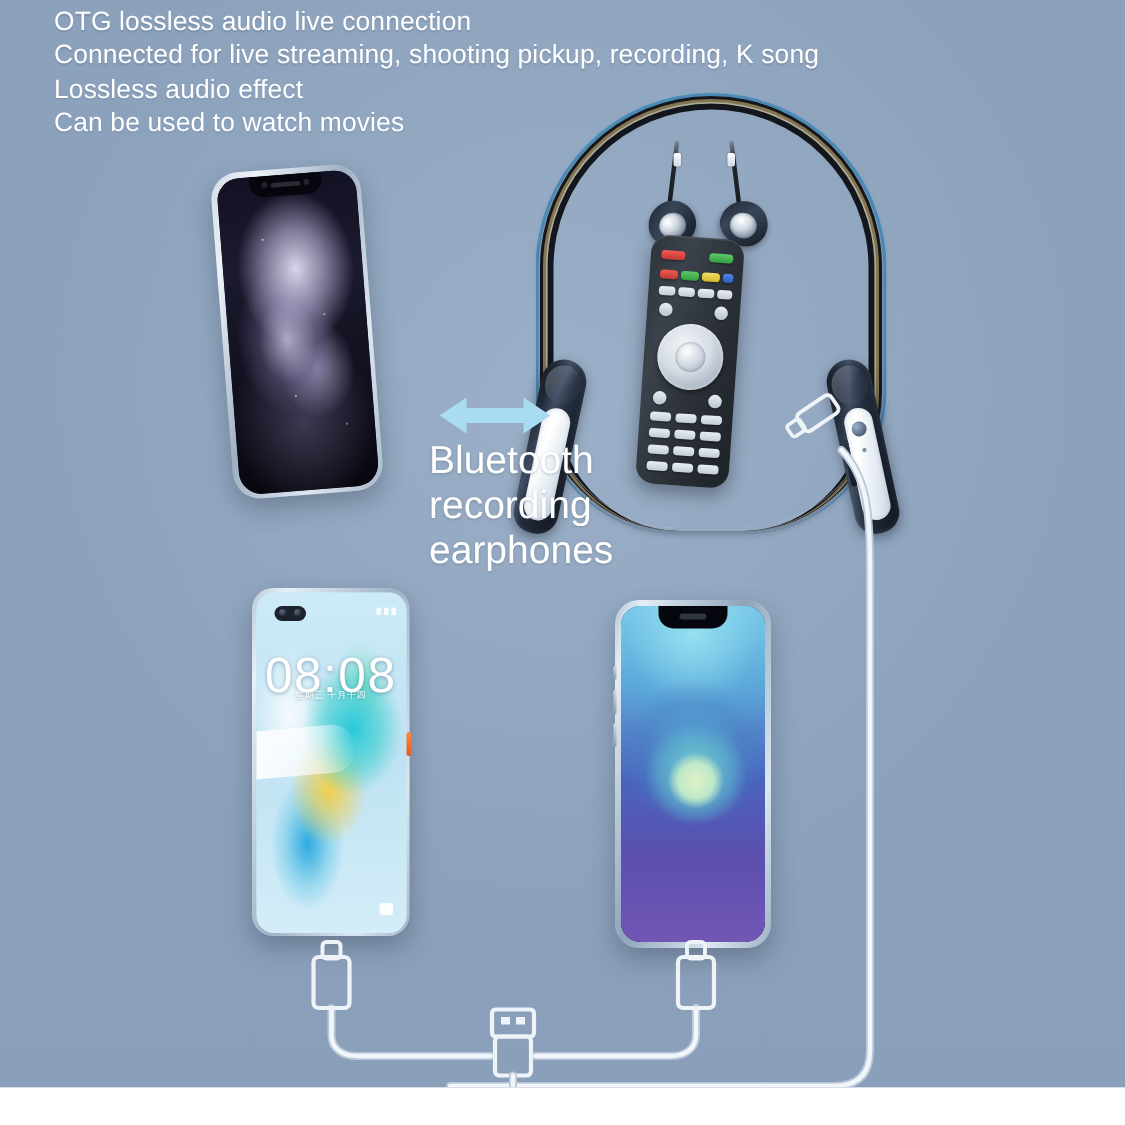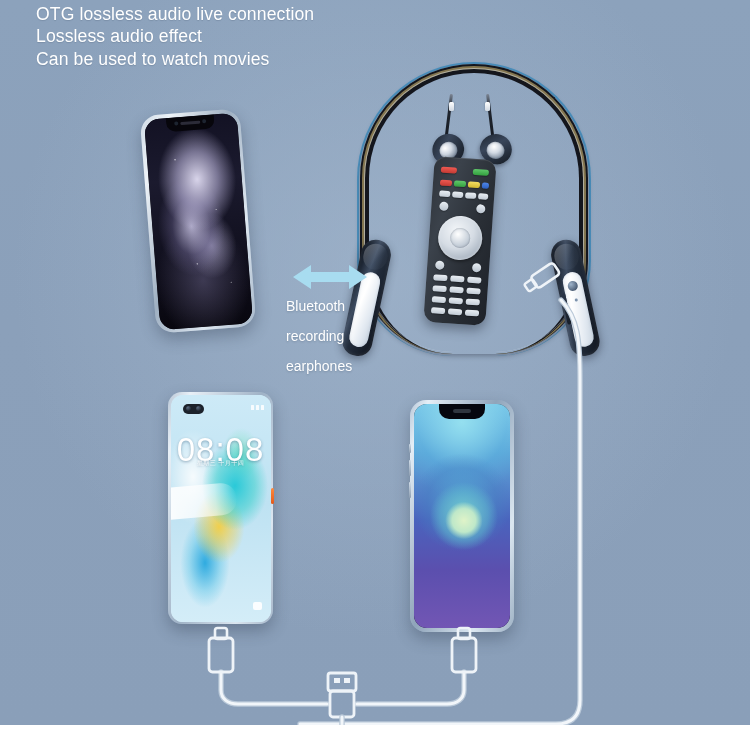--- a/index.html
+++ b/index.html
@@ -42,21 +42,21 @@
     white-space: nowrap;
     text-shadow: 0 1px 1px rgba(60,78,100,0.22);
   }
   
   .bt-label {
     position: absolute;
     left: 286px;
     top: 291px;
     z-index: 30;
     color: #ffffff;
-    font-size: 14px;
+    font-size: 26px;
     line-height: 30px;
     text-shadow: 0 1px 2px rgba(60,78,100,0.3);
     pointer-events: none;
   }
   .bt-arrow {
     position: absolute;
     left: 293px;
     top: 262px;
     width: 74px;
     height: 30px;
@@ -447,20 +447,21 @@
 </style>
 </head>
 <body>
 
 <div id="stage" data-interactable="false" style="background-color: rgb(139, 161, 187);">
 
   <div class="bg" data-interactable="false"></div>
 
   <div class="headline" data-interactable="false">
     <div class="line" data-interactable="false">OTG lossless audio live connection</div>
+    <div class="line" data-interactable="false">Connected for live streaming, shooting pickup, recording, K song</div>
     <div class="line" data-interactable="false">Lossless audio effect</div>
     <div class="line" data-interactable="false">Can be used to watch movies</div>
   </div>
 
   <div class="iphone11" data-interactable="false">
     <div class="body" data-interactable="false"></div>
     <div class="screen" data-interactable="false">
       <div class="wall" data-interactable="false"></div>
       <div class="notch" data-interactable="false">
         <div class="speaker" data-interactable="false"></div>

